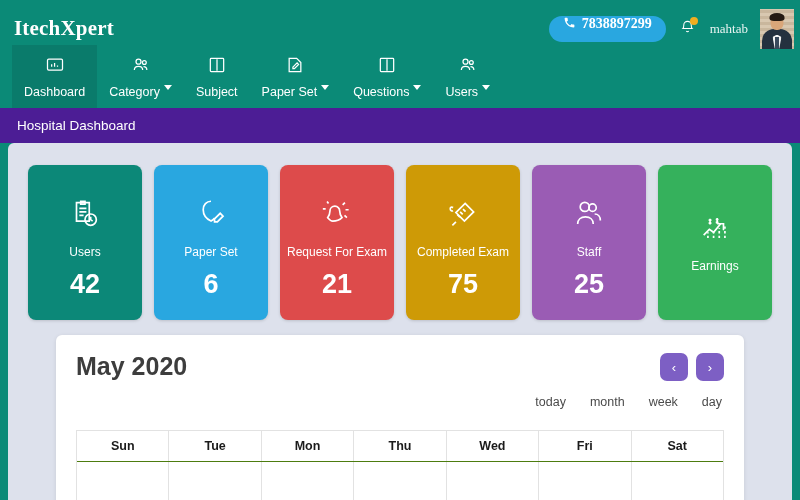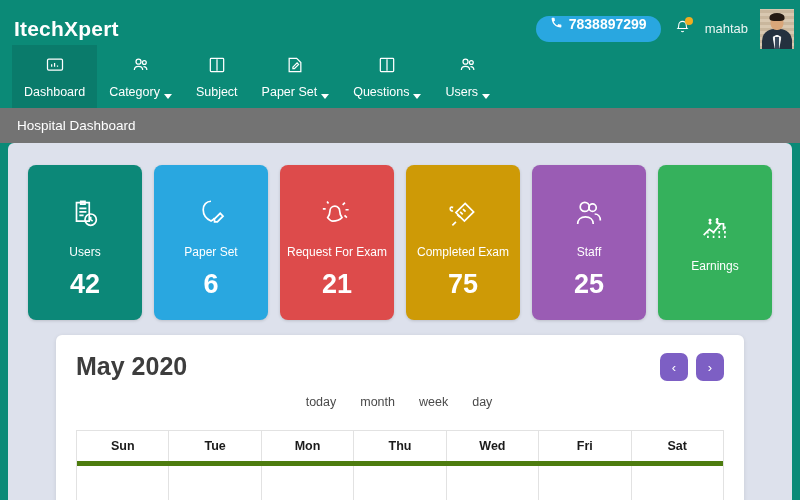--- a/index.html
+++ b/index.html
@@ -26,20 +26,21 @@
 
   
   .topbar {
     height: 45px;
     background: #0b8a77;
     display: flex;
     align-items: center;
     justify-content: space-between;
     padding: 12px 6px 0 14px;
     flex: 0 0 auto;
+    font-family: Liberation Serif, serif;
   }
 
   .brand {
     color: #ffffff;
     font-size: 21px;
     font-weight: bold;
     letter-spacing: 0.2px;
     line-height: 1;
   }
 
@@ -175,37 +176,37 @@
     gap: 6px;
     color: #ffffff;
     cursor: pointer;
   }
   .nav-item.active {
     background: #0a7b6b;
   }
   .nav-label {
     font-size: 12.5px;
     display: flex;
-    align-items: flex-end;
+    align-items: flex-start;
     gap: 4px;
     white-space: nowrap;
   }
   .caret {
     width: 0; height: 0;
     border-left: 4px solid transparent;
     border-right: 4px solid transparent;
     border-top: 5px solid #ffffff;
     display: inline-block;
   }
   .nav-icon { display: block; }
 
   
   .breadcrumb {
     height: 35px;
-    background: #737373;
+    background: #4c1d95;
     display: flex;
     align-items: center;
     padding-left: 17px;
     color: #ffffff;
     font-size: 13.5px;
     flex: 0 0 auto;
   }
 
   
   .content {
@@ -286,39 +287,39 @@
     display: flex;
     align-items: center;
     justify-content: center;
     font-size: 13px;
     cursor: pointer;
     border: none;
   }
 
   .cal-views {
     display: flex;
-    justify-content: center;
+    justify-content: flex-end;
     gap: 24px;
     margin-top: 14px;
     padding-right: 2px;
   }
   .cal-view {
     font-size: 12.5px;
     color: #4a4a4a;
     cursor: pointer;
   }
 
   .cal-table {
     margin-top: 21px;
     border: 1px solid #e2e2e2;
     border-bottom: none;
   }
   .cal-dayrow {
     display: flex;
-    border-bottom: 5px solid #4d7c0f;
+    border-bottom: 1px solid #4d7c0f;
   }
   .cal-dayhead {
     flex: 1 1 0;
     text-align: center;
     font-size: 12.5px;
     font-weight: bold;
     color: #1b1b1b;
     padding: 8px 0;
     border-right: 1px solid #e2e2e2;
   }

